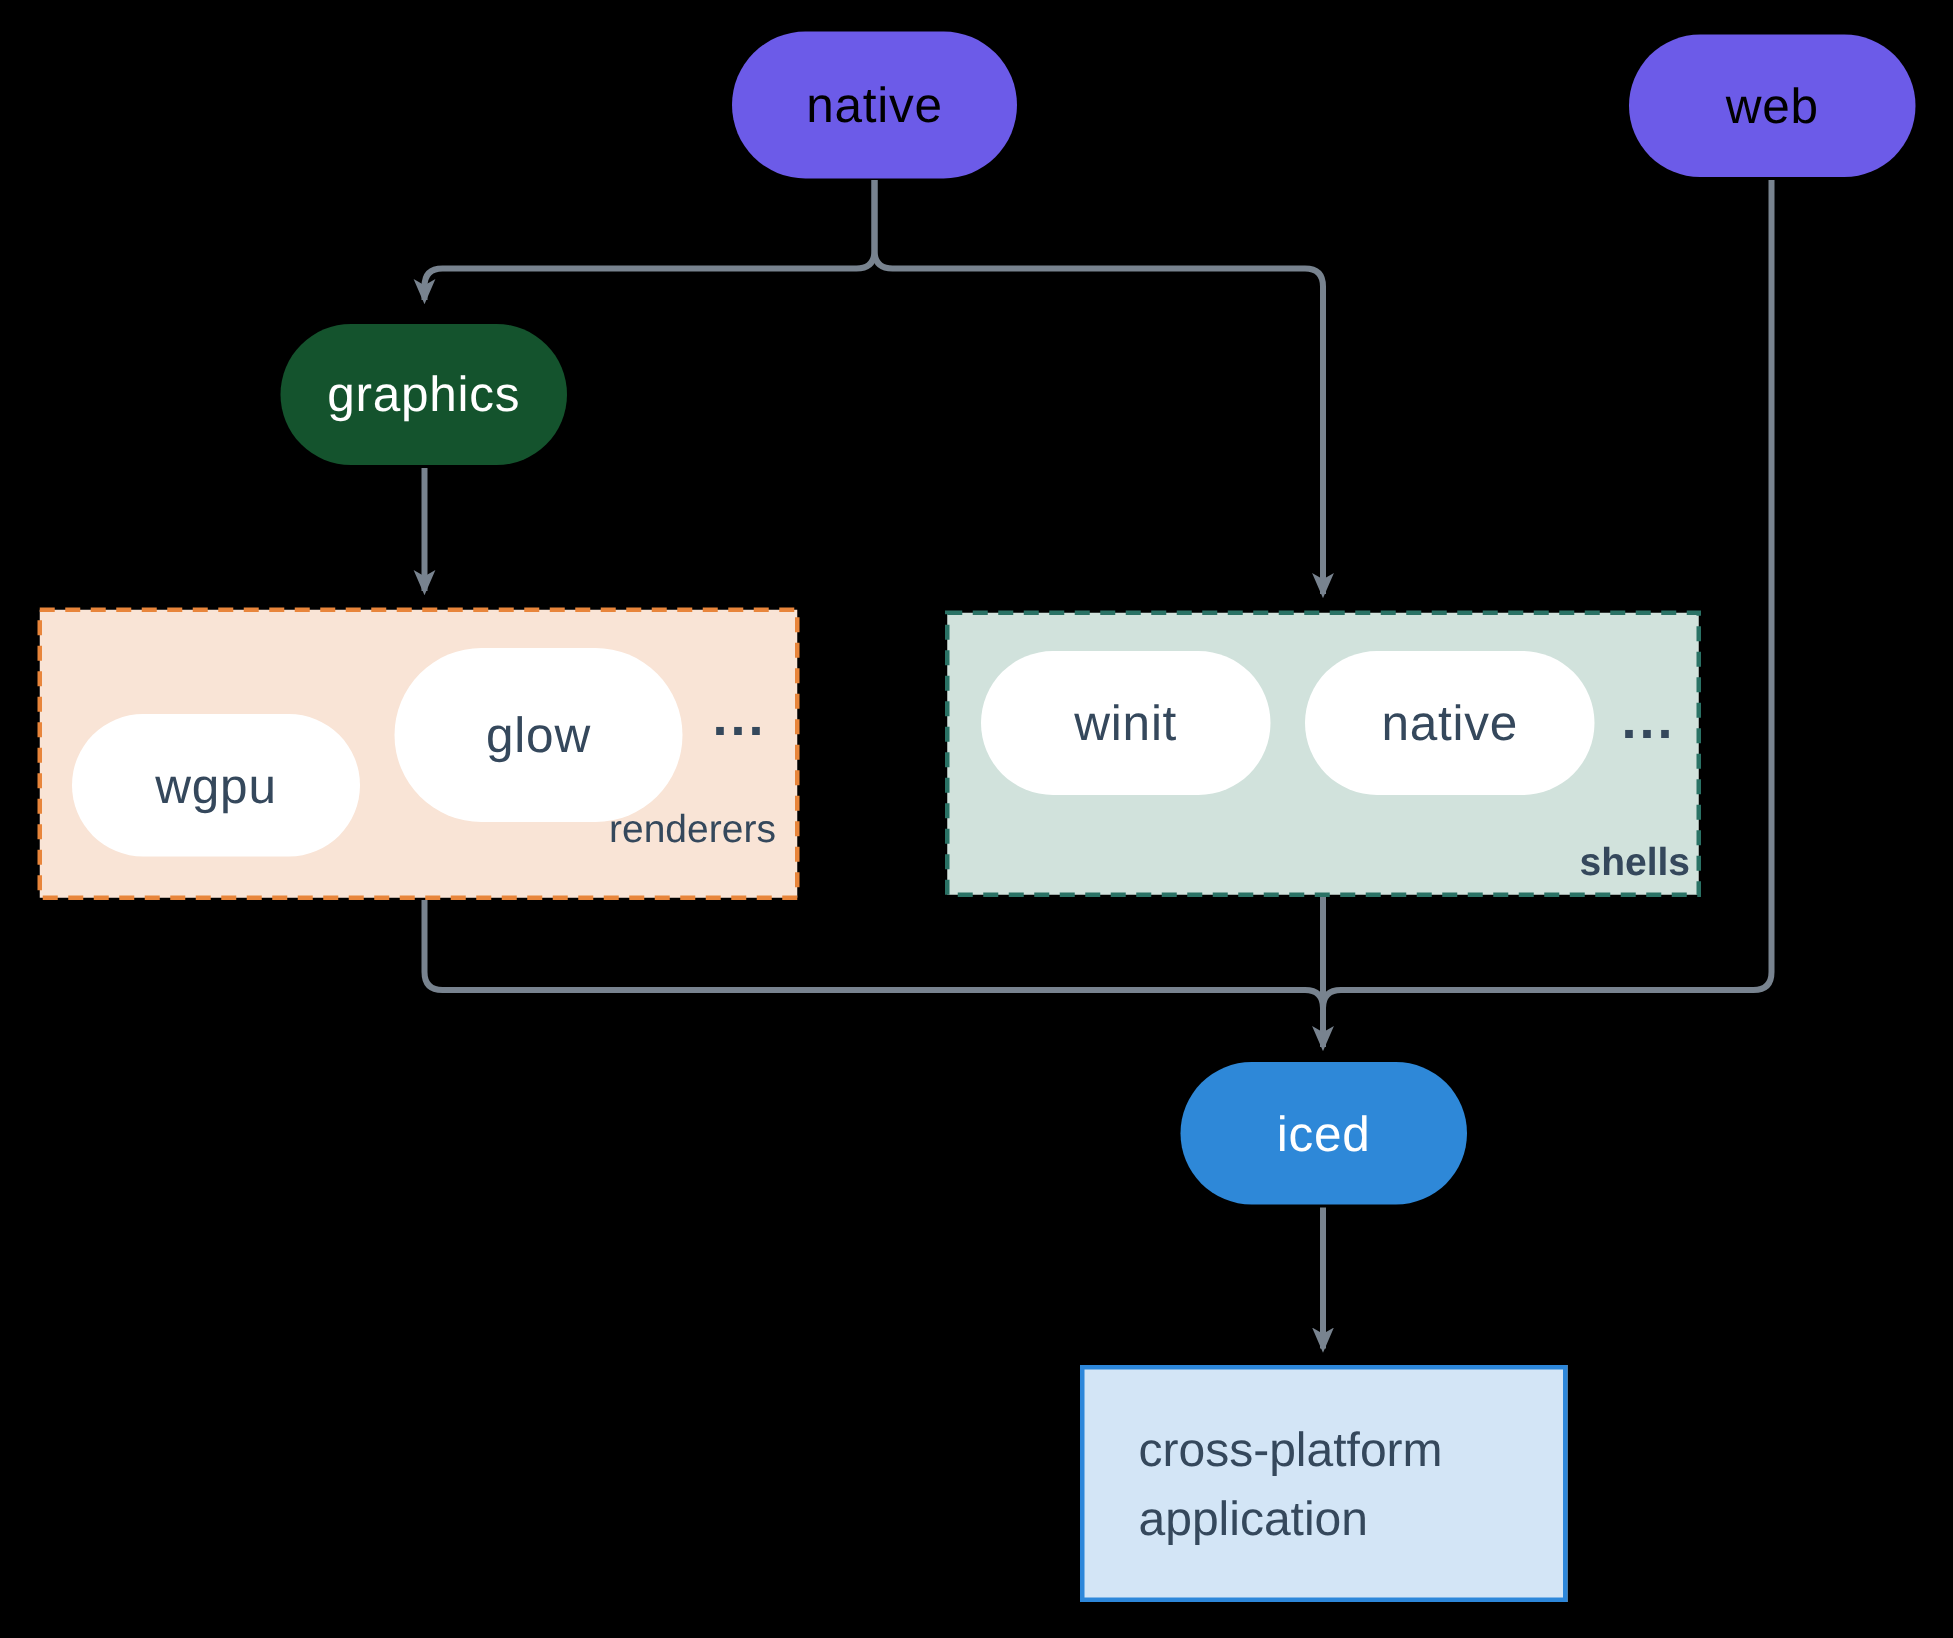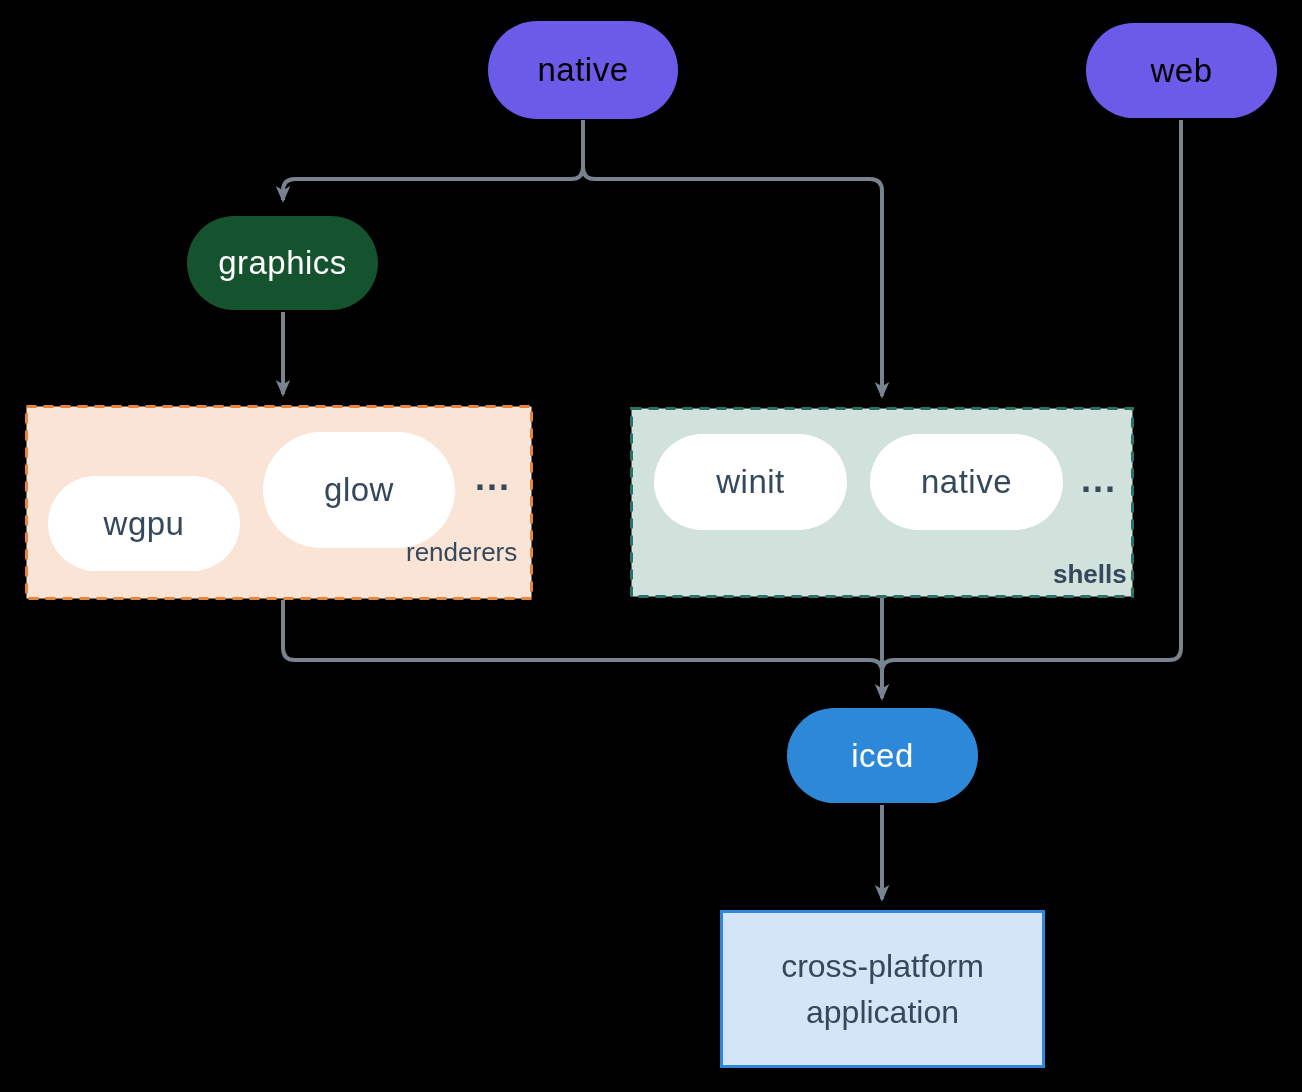--- a/index.html
+++ b/index.html
@@ -10,21 +10,21 @@
         border-radius:999px;font-size:33px;letter-spacing:.5px;}
   .node.purple{background:#6C5BE8;color:#000000;}
   .node.orange{background:#14532d;color:#fff;}
   .node.blue{background:#2E88D8;color:#fff;}
   .node.white{background:#fff;color:#35485C;}
   .ellipsis{position:absolute;z-index:2;color:#35485C;font-size:36px;font-weight:bold;
             letter-spacing:2px;display:flex;align-items:center;justify-content:center;}
   .group-label{position:absolute;z-index:2;color:#35485C;font-size:26px;}
   .app-box{position:absolute;z-index:2;left:720px;top:910px;width:325px;height:158px;
            box-sizing:border-box;background:#D3E5F6;border:3px solid #2D87DA;
-           display:flex;align-items:center;justify-content:center;text-align:center;
+           display:flex;align-items:center;justify-content:center;
            color:#35485C;font-size:32px;line-height:1.45;padding:0 36px;}
   
   .n-native{left:488px;top:21px;width:190px;height:98px;}
   .n-web{left:1086px;top:23px;width:191px;height:95px;}
   .n-graphics{left:187px;top:216px;width:191px;height:94px;}
   .n-iced{left:787px;top:708px;width:191px;height:95px;}
   .n-wgpu{left:48px;top:444px;width:192px;height:95px;margin-top:32px;}
   .n-glow{left:263px;top:432px;width:192px;height:116px;}
   .n-winit{left:654px;top:434px;width:193px;height:96px;}
   .n-glutin{left:870px;top:434px;width:193px;height:96px;}

